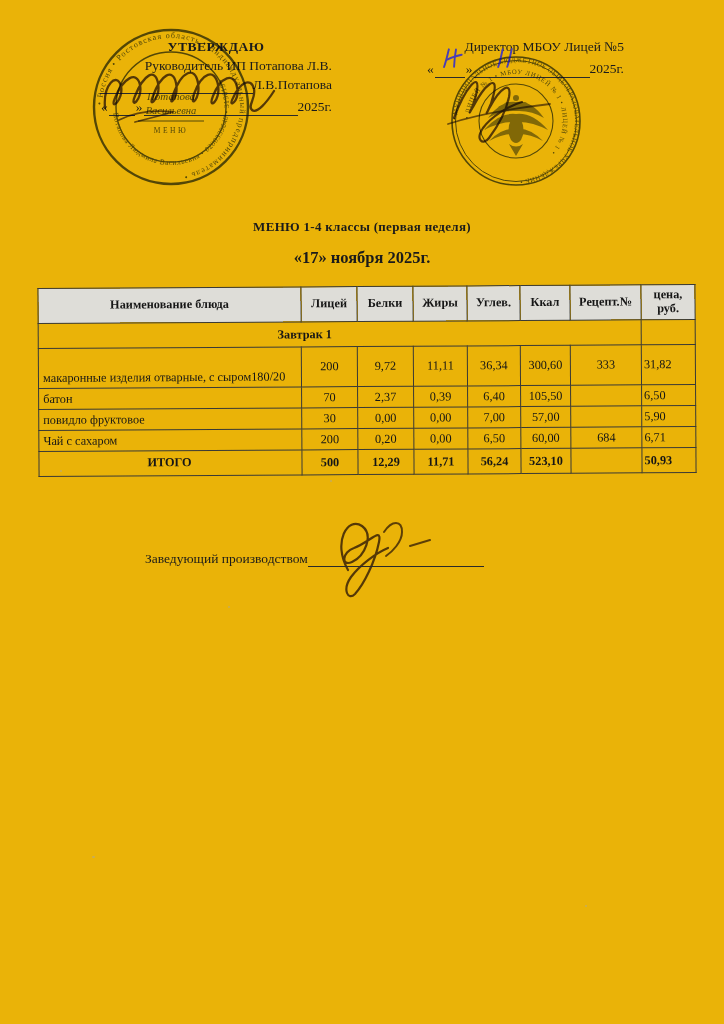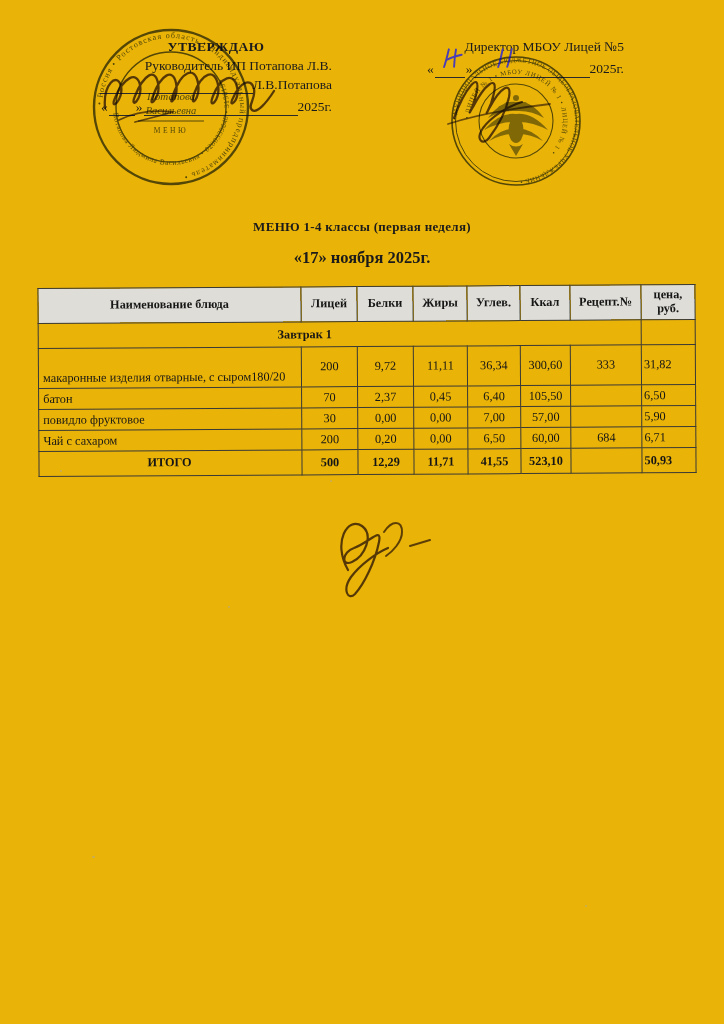--- a/index.html
+++ b/index.html
@@ -202,21 +202,21 @@
             <td class="num">11,11</td>
             <td class="num">36,34</td>
             <td class="num">300,60</td>
             <td class="num">333</td>
             <td class="price">31,82</td>
           </tr>
           <tr class="data">
             <td class="name">батон</td>
             <td class="num">70</td>
             <td class="num">2,37</td>
-            <td class="num">0,45</td>
+            <td class="num">0,39</td>
             <td class="num">6,40</td>
             <td class="num">105,50</td>
             <td class="num"></td>
             <td class="price">6,50</td>
           </tr>
           <tr class="data">
             <td class="name">повидло фруктовое</td>
             <td class="num">30</td>
             <td class="num">0,00</td>
             <td class="num">0,00</td>
@@ -233,28 +233,32 @@
             <td class="num">6,50</td>
             <td class="num">60,00</td>
             <td class="num">684</td>
             <td class="price">6,71</td>
           </tr>
           <tr class="total">
             <td class="name">ИТОГО</td>
             <td class="num">500</td>
             <td class="num">12,29</td>
             <td class="num">11,71</td>
-            <td class="num">41,55</td>
+            <td class="num">56,24</td>
             <td class="num">523,10</td>
             <td class="num"></td>
             <td class="price">50,93</td>
           </tr>
         </tbody>
     </table>
   </div>
 
+  <div class="footer">
+    <span>Заведующий производством</span>
+      <span class="fblank"></span>
+  </div>
 
   <div class="speck" style="left:60px; top:470px; width:2px; height:2px;"></div>
   <div class="speck" style="left:92px; top:856px; width:3px; height:2px;"></div>
   <div class="speck" style="left:585px; top:905px; width:2px; height:2px;"></div>
   <div class="speck" style="left:228px; top:606px; width:2px; height:2px;"></div>
   <div class="speck" style="left:330px; top:480px; width:2px; height:2px;"></div>
 </div>
 
 </body></html>

